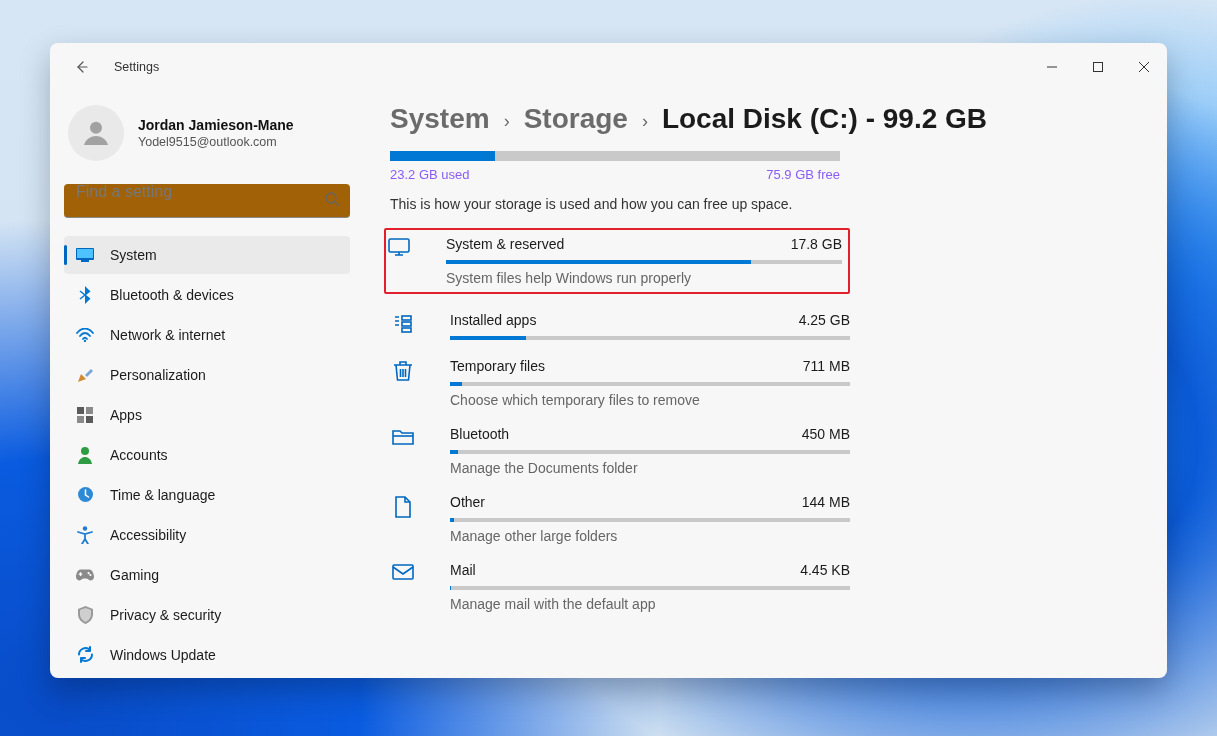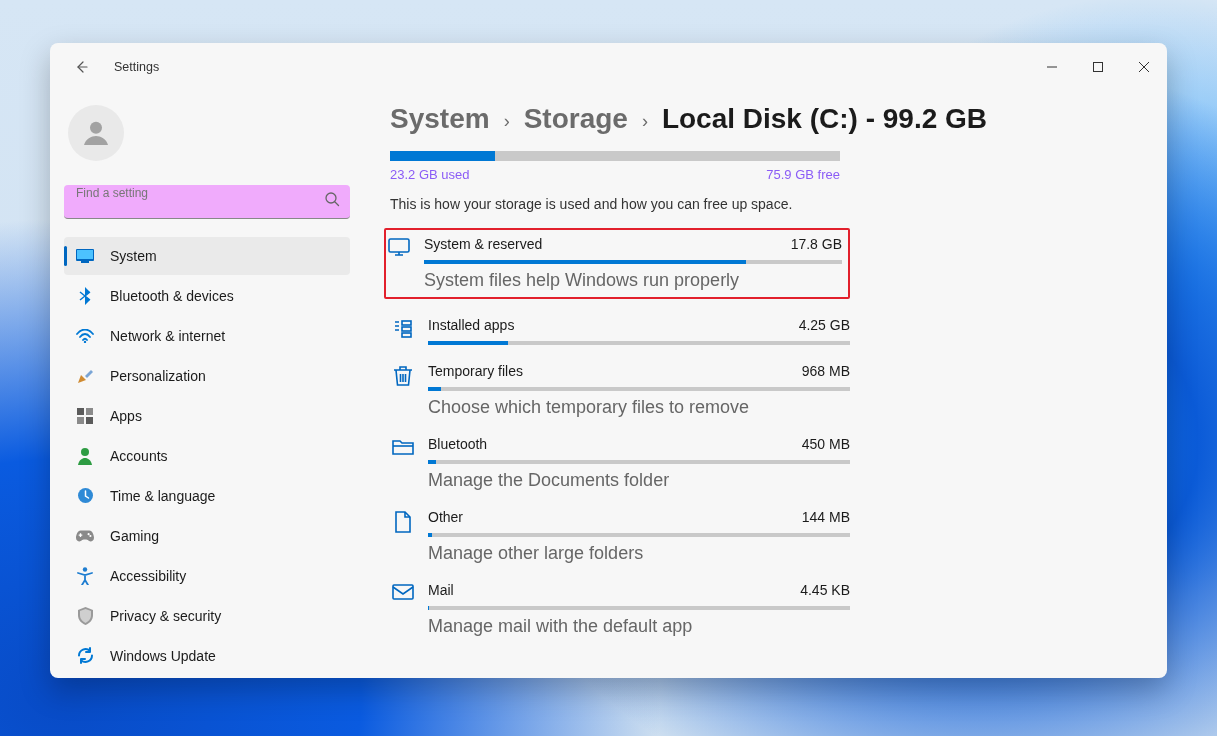--- a/index.html
+++ b/index.html
@@ -25,48 +25,48 @@
   .winbtn { width: 46px; height: 32px; display:flex; align-items:center; justify-content:center; color:#333; }
   
   .body { flex:1; display:flex; overflow:hidden;}
   .sidebar { width: 310px; padding-left:14px; padding-right:10px; display:flex; flex-direction:column;}
   .profile { display:flex; align-items:center; gap:14px; padding: 14px 4px 22px 4px;}
   .avatar { width:56px; height:56px; border-radius:50%; background:#e9e9e9; display:flex; align-items:center; justify-content:center;}
   .avatar svg{color:#a2a2a2;}
   .pname{font-size:14px; font-weight:600; color:#111;}
   .pmail{font-size:12.5px; color:#555; margin-top:2px;}
   .searchwrap{position:relative; margin-bottom:18px;}
-  .search{width:100%; height:34px; padding:0 36px 16px 12px; border:none; border-bottom:1.5px solid #888; border-radius:4px; background:#f0abfc; font-size:12px; outline:none;}
+  .search{width:100%; height:34px; padding:0 36px 16px 12px; border:none; border-bottom:1.5px solid #888; border-radius:4px; background:#a16207; font-size:16px; outline:none;}
   .search::placeholder{color:#777;}
   .searchicon{position:absolute; right:10px; top:8px; color:#666;}
   .navlist{display:flex; flex-direction:column; gap:2px;}
   .navitem{display:flex; align-items:center; gap:16px; height:38px; padding-left:12px; border-radius:4px; font-size:14px; color:#1b1b1b; cursor:default; position:relative;}
   .navitem.selected{background:#eaeaea;}
   .navitem.selected::before{content:""; position:absolute; left:0; top:9px; bottom:9px; width:3px; background:#0067c0; border-radius:2px;}
   .navicon{width:18px; display:flex; justify-content:center;}
   
   .main{flex:1; padding: 12px 40px 0 30px; overflow-y:auto;}
   .crumbs{display:flex; align-items:center; gap:14px; flex-wrap:wrap;}
   .crumb{font-size:28px; color:#6b6b6b; font-weight:600;}
   .crumb.cur{color:#1b1b1b;}
   .chev{font-size:18px; color:#6b6b6b; position:relative; top:2px;}
   .section-title{font-size:20px; font-weight:600; margin-top:26px; color:#1b1b1b;}
   .totalbar{margin-top:16px; width:450px; height:10px; background:#c9c9c9; position:relative;}
   .totalbar-fill{position:absolute; left:0; top:0; bottom:0; background:#0078d4;}
   .totalrow{width:450px; display:flex; justify-content:space-between; font-size:13px; color:#8b5cf6; margin-top:6px;}
   .explain{font-size:14px; color:#333; margin-top:14px;}
   .catlist{margin-top:16px; width:460px; display:flex; flex-direction:column; gap:18px; padding-bottom:20px;}
-  .cat{display:flex; gap:12px;}
+  .cat{display:flex; gap:34px;}
   .cat.highlight{border:2.5px solid #e2202c; border-radius:2px; padding:6px 6px 6px 0; margin-left:-6px;}
   .caticon{width:26px; display:flex; justify-content:center; padding-top:2px; color:#0067c0;}
   .catbody{flex:1;}
   .catline{display:flex; justify-content:space-between; font-size:14px; color:#1b1b1b;}
   .catbar{height:4px; background:#c9c9c9; margin-top:8px; position:relative;}
   .catbar-fill{position:absolute; left:0; top:0; bottom:0; background:#0078d4;}
-  .catdesc{font-size:18px; color:#666; margin-top:6px;}
+  .catdesc{font-size:14px; color:#666; margin-top:6px;}
   
   .main::-webkit-scrollbar{width:4px;} .main::-webkit-scrollbar-thumb{background:#bbb; border-radius:2px;}
 </style>
 </head>
 <body>
 
 <div class="wallpaper"></div>
 
 <div class="window">
   <div class="titlebar">
@@ -98,20 +98,24 @@
 
   <div class="body">
     <div class="sidebar">
       <div class="profile">
         <div class="avatar">
           <svg width="36" height="36" viewBox="0 0 24 24">
               <circle cx="12" cy="8.5" r="4" fill="currentColor"></circle>
               <path d="M4 20c1-4 5-6 8-6s7 2 8 6" fill="currentColor"></path>
             </svg>
         </div>
+        <div>
+          <div class="pname">Jordan Jamieson-Mane</div>
+          <div class="pmail">Yodel9515@outlook.com</div>
+        </div>
       </div>
       <div class="searchwrap">
         <input class="search" placeholder="Find a setting" style="">
         <span class="searchicon"><svg width="16" height="16" viewBox="0 0 16 16" fill="none">
               <circle cx="7" cy="7" r="5" stroke="currentColor" stroke-width="1.3"></circle>
               <path d="M11 11l3.5 3.5" stroke="currentColor" stroke-width="1.3" stroke-linecap="round"></path>
             </svg></span>
       </div>
       <div class="navlist" id="navlist">
           <div class="navitem selected">
@@ -175,37 +179,37 @@
             <span class="navicon">
               <svg width="17" height="17" viewBox="0 0 17 17">
                 <circle cx="8.5" cy="8.5" r="7.5" fill="#2f8ad6"></circle>
                 <path d="M8.5 4v5l3 2" stroke="#fff" stroke-width="1.5" fill="none" stroke-linecap="round"></path>
               </svg>
             </span>
             <span>Time &amp; language</span>
           </div>
           <div class="navitem">
             <span class="navicon">
+              <svg width="16" height="18" viewBox="0 0 16 18">
+                <circle cx="8" cy="2.5" r="2.2" fill="#1e7dd0"></circle>
+                <path d="M1 6l7 2 7-2M8 8v5l-3 5M8 13l3 5" stroke="#1e7dd0" stroke-width="1.8" fill="none" stroke-linecap="round"></path>
+              </svg>
+            </span>
+            <span>Accessibility</span>
+          </div>
+          <div class="navitem">
+            <span class="navicon">
               <svg width="20" height="14" viewBox="0 0 20 14">
                 <path d="M5 1h10c3 0 5 5 5 8s-2 4-4 4c-2 0-2-2-6-2s-4 2-6 2-4-1-4-4 2-8 5-8z" fill="#8a8a8a"></path>
                 <circle cx="14" cy="5" r="1.2" fill="#fff"></circle>
                 <circle cx="16" cy="7" r="1.2" fill="#fff"></circle>
                 <path d="M5 4v4M3 6h4" stroke="#fff" stroke-width="1.5"></path>
               </svg>
             </span>
             <span>Gaming</span>
-          </div>
-          <div class="navitem">
-            <span class="navicon">
-              <svg width="16" height="18" viewBox="0 0 16 18">
-                <circle cx="8" cy="2.5" r="2.2" fill="#1e7dd0"></circle>
-                <path d="M1 6l7 2 7-2M8 8v5l-3 5M8 13l3 5" stroke="#1e7dd0" stroke-width="1.8" fill="none" stroke-linecap="round"></path>
-              </svg>
-            </span>
-            <span>Accessibility</span>
           </div>
           <div class="navitem">
             <span class="navicon">
               <svg width="15" height="18" viewBox="0 0 15 18">
                 <path d="M7.5 0L15 3v5c0 5-3 8-7.5 10C3 16 0 13 0 8V3L7.5 0z" fill="#9a9a9a"></path>
                 <path d="M7.5 2L13 4v4c0 4-2.3 6.3-5.5 8C4.3 14.3 2 12 2 8V4l5.5-2z" fill="#cfcfcf"></path>
               </svg>
             </span>
             <span>Privacy &amp; security</span>
           </div>
@@ -280,21 +284,21 @@
           <div class="cat">
             <div class="caticon">
               <svg width="18" height="22" viewBox="0 0 18 22" fill="none" stroke="#0067c0" stroke-width="1.6">
                 <path d="M2 5h14l-1.5 15h-11L2 5zM6 2h6v3H6zM0 5h18"></path>
                 <path d="M6.5 9v8M9 9v8M11.5 9v8"></path>
               </svg>
             </div>
             <div class="catbody">
               <div class="catline">
                 <span>Temporary files</span>
-                <span>968 MB</span>
+                <span>711 MB</span>
               </div>
               <div class="catbar">
                 <div class="catbar-fill" style="width:3%"></div>
               </div>
               <div class="catdesc">Choose which temporary files to remove</div>
             </div>
           </div>
           <div class="cat">
             <div class="caticon">
               <svg width="22" height="18" viewBox="0 0 22 18" fill="none" stroke="#0067c0" stroke-width="1.6">

